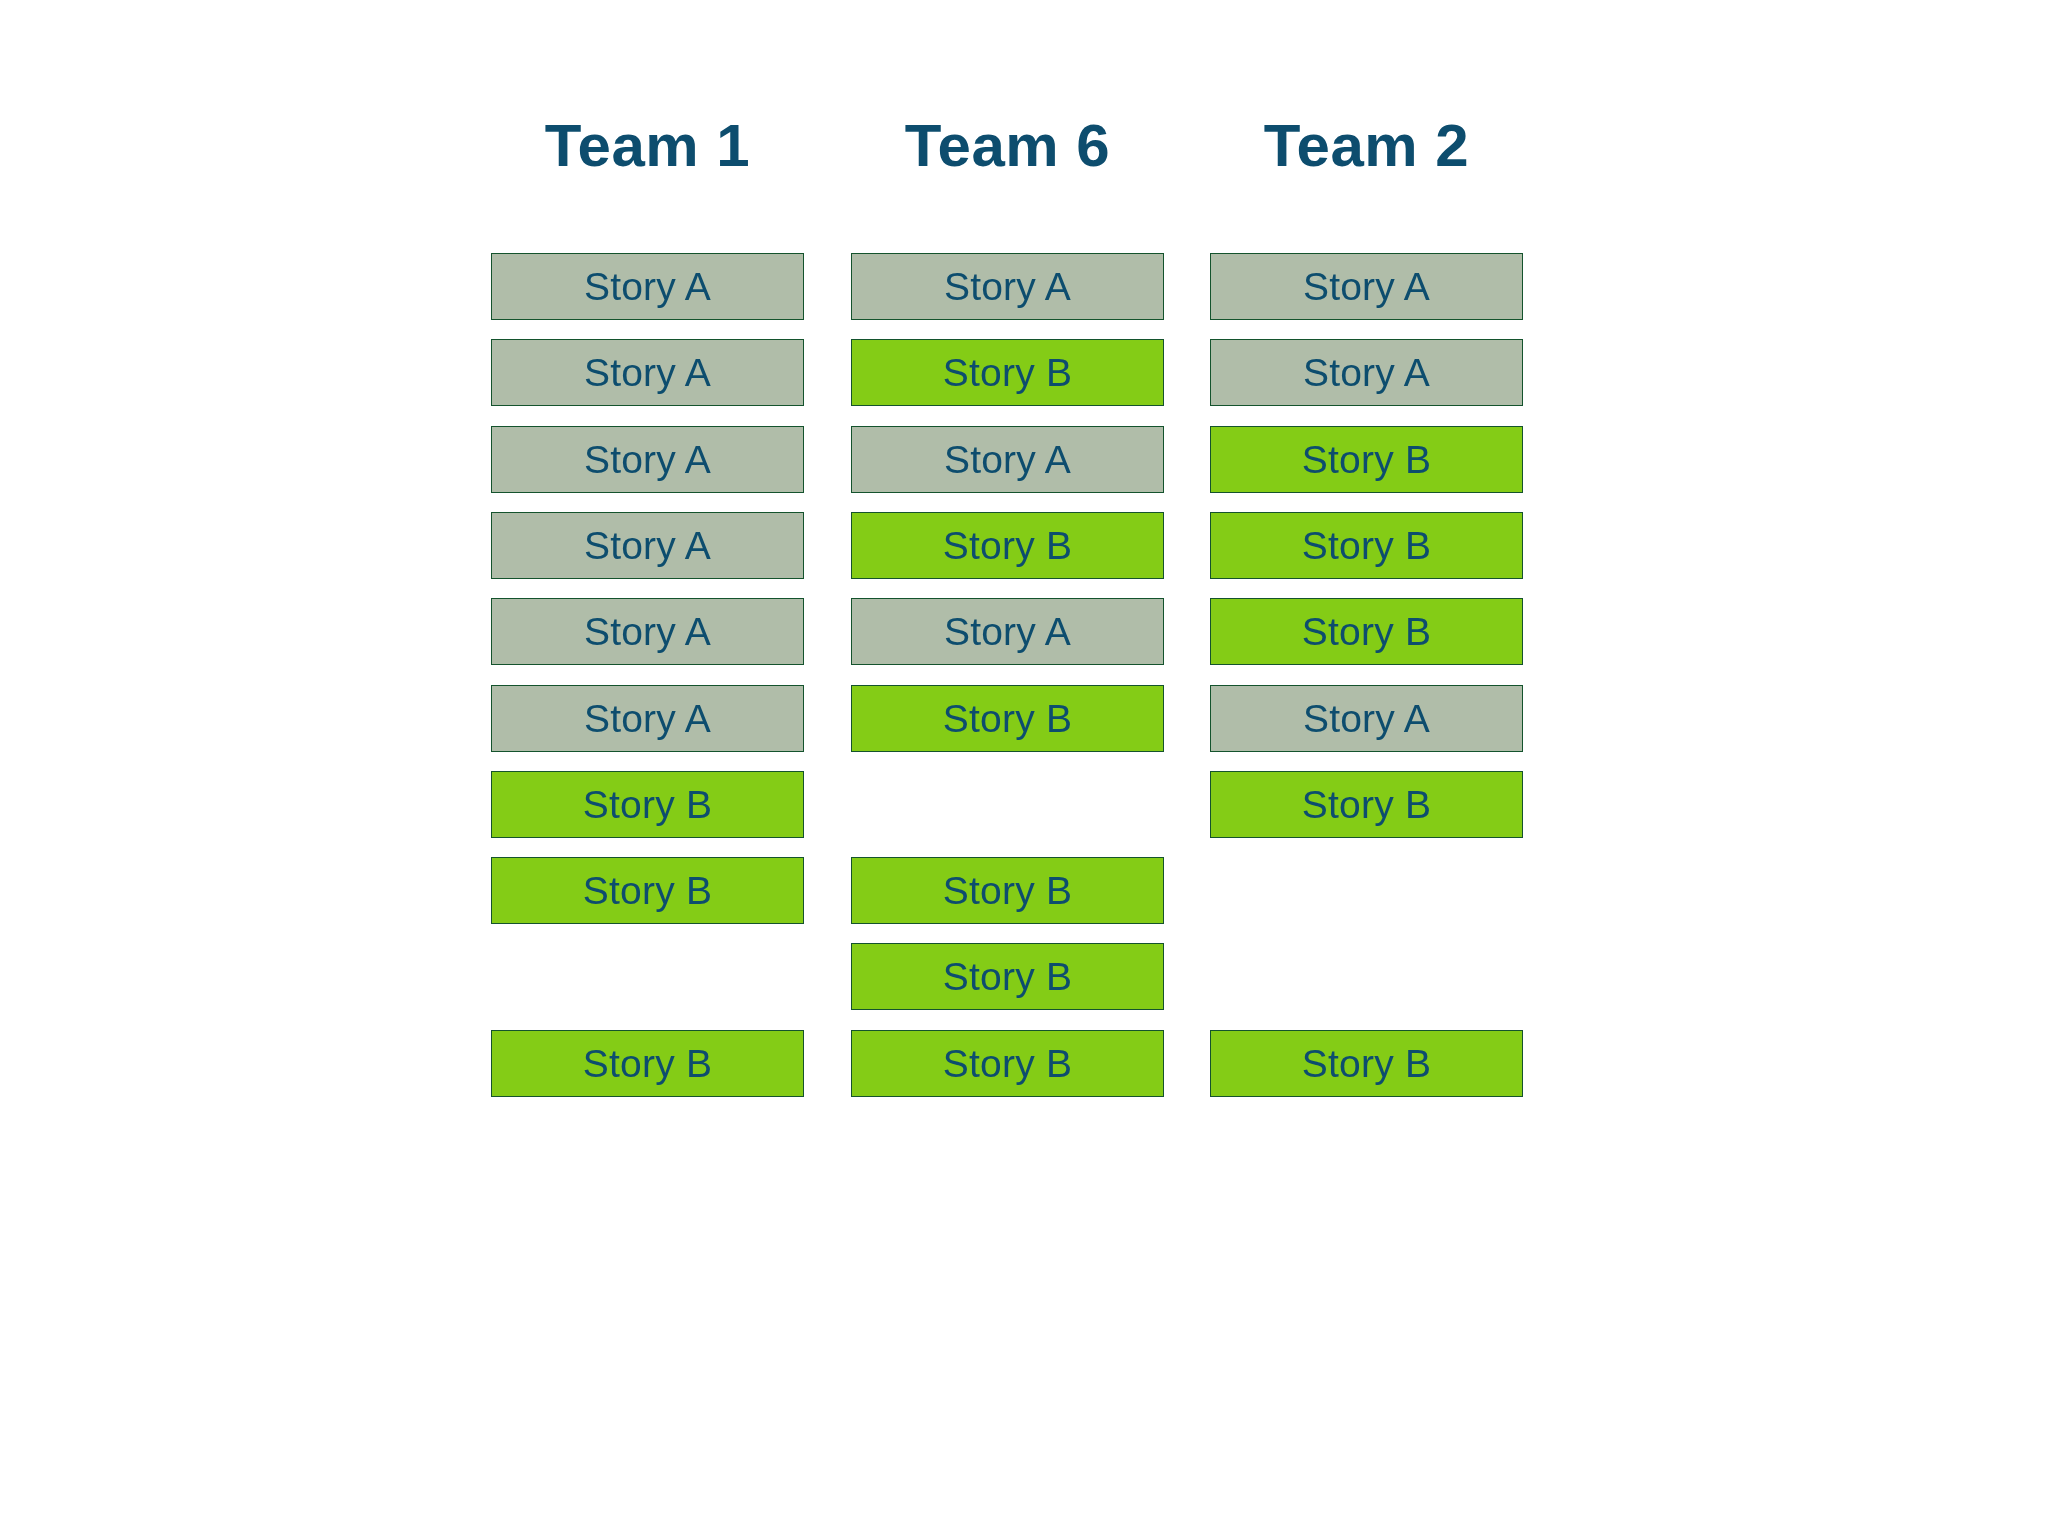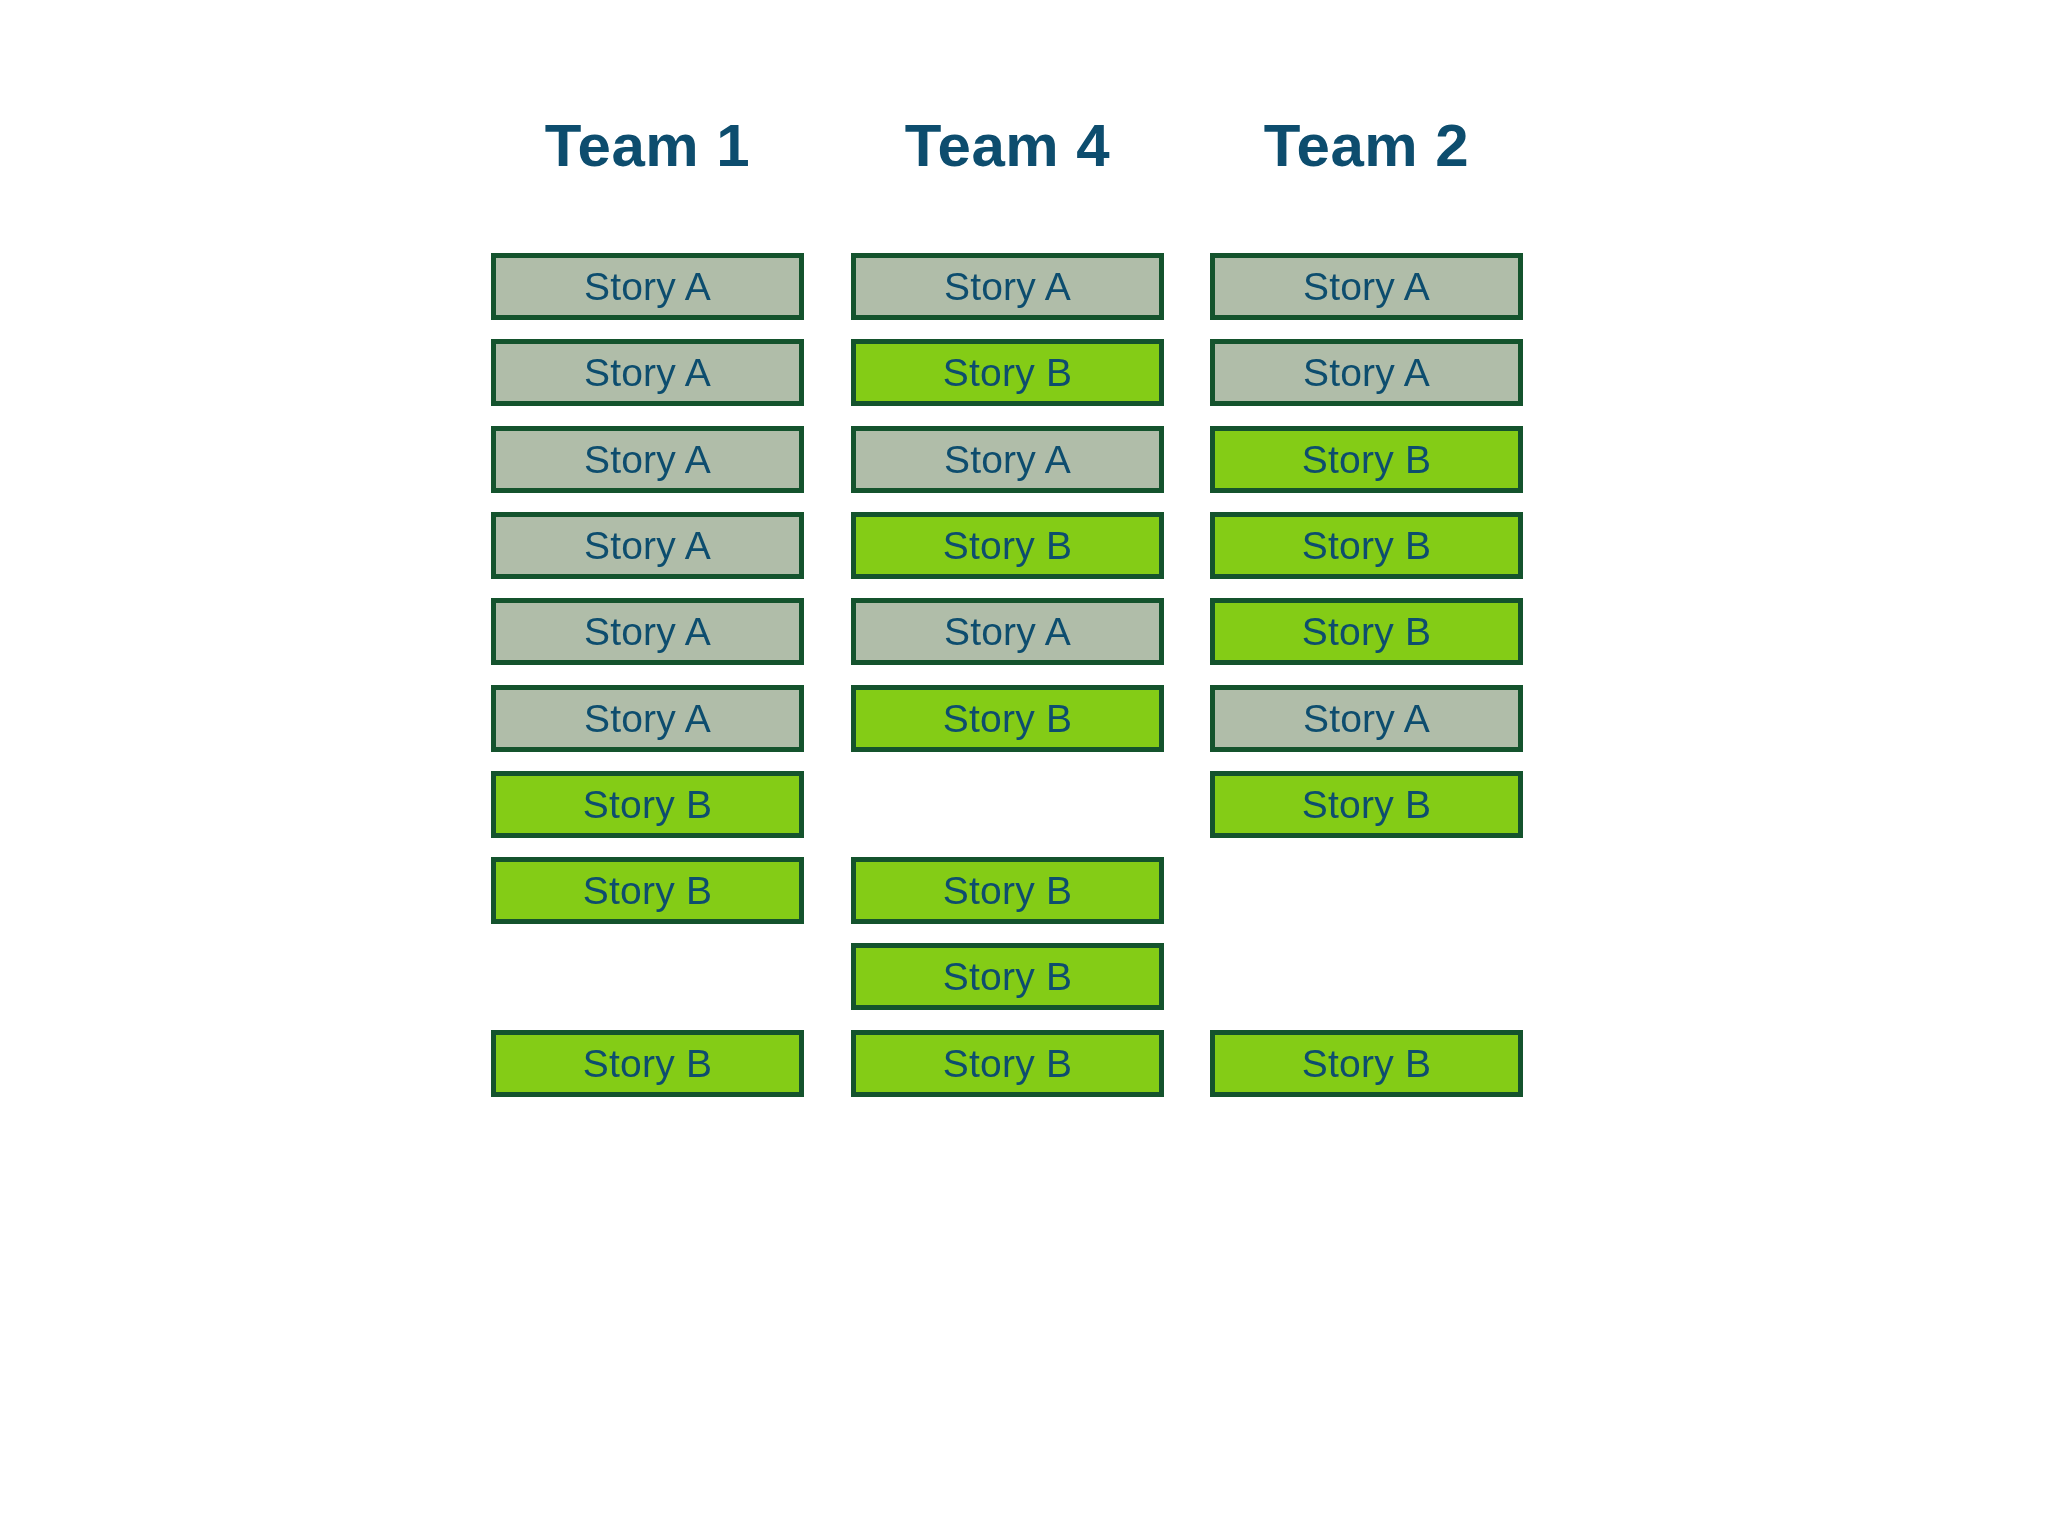--- a/index.html
+++ b/index.html
@@ -48,21 +48,21 @@
     left: 0;
     width: 313px;
     height: 67px;
     box-sizing: border-box;
   }
 
   .card {
     width: 100%;
     height: 100%;
     box-sizing: border-box;
-    border: 5px solid #14532d;
+    border: 1px solid #14532d;
     display: flex;
     align-items: center;
     justify-content: center;
     font-size: 39px;
     color: #0d4d6e;
     line-height: 1;
     letter-spacing: 0.2px;
     white-space: nowrap;
   }
 
@@ -103,21 +103,21 @@
       </div>
       <div class="slot" style="top: 857.1px; height: 67px;">
         <div class="card story-b">Story B</div>
       </div>
       <div class="slot empty" style="top: 943.4px; height: 67px;"></div>
       <div class="slot" style="top: 1029.7px; height: 67px;">
         <div class="card story-b">Story B</div>
       </div>
     </div>
     <div class="column" style="left: 851px;">
-      <div class="col-header">Team 4</div>
+      <div class="col-header">Team 6</div>
       <div class="slot" style="top: 253px; height: 67px;">
         <div class="card story-a">Story A</div>
       </div>
       <div class="slot" style="top: 339.3px; height: 67px;">
         <div class="card story-b">Story B</div>
       </div>
       <div class="slot" style="top: 425.6px; height: 67px;">
         <div class="card story-a">Story A</div>
       </div>
       <div class="slot" style="top: 511.9px; height: 67px;">

